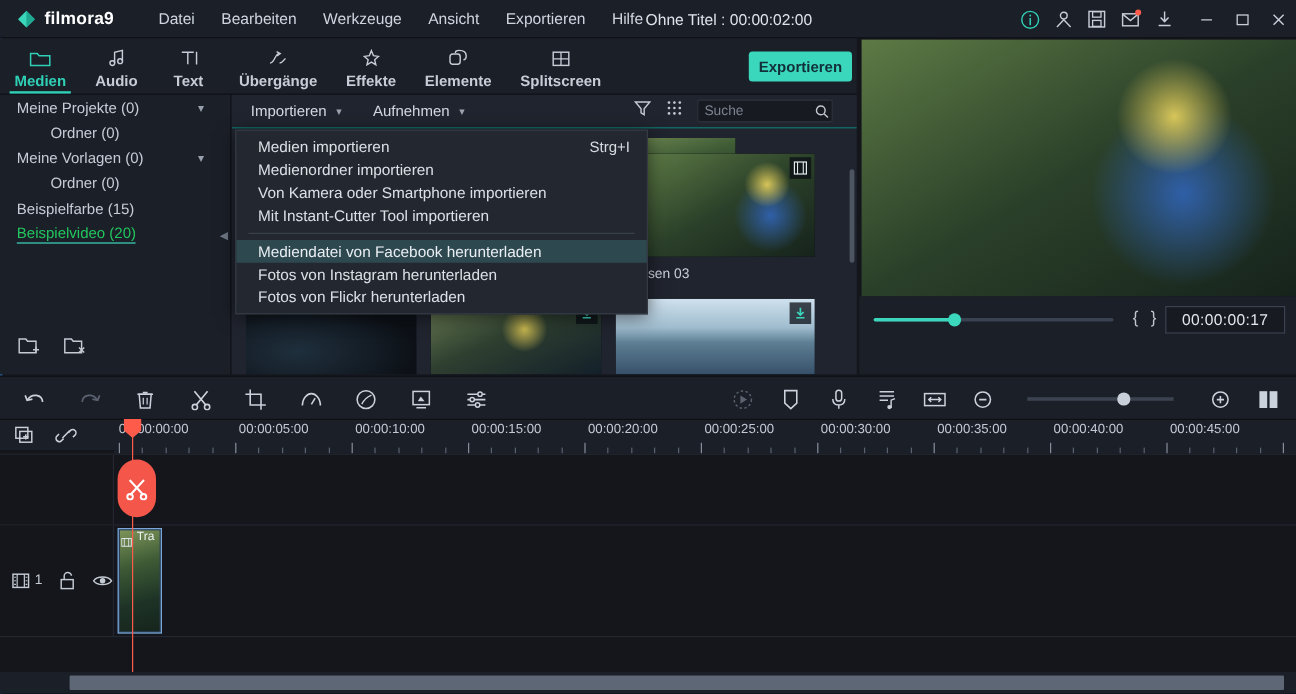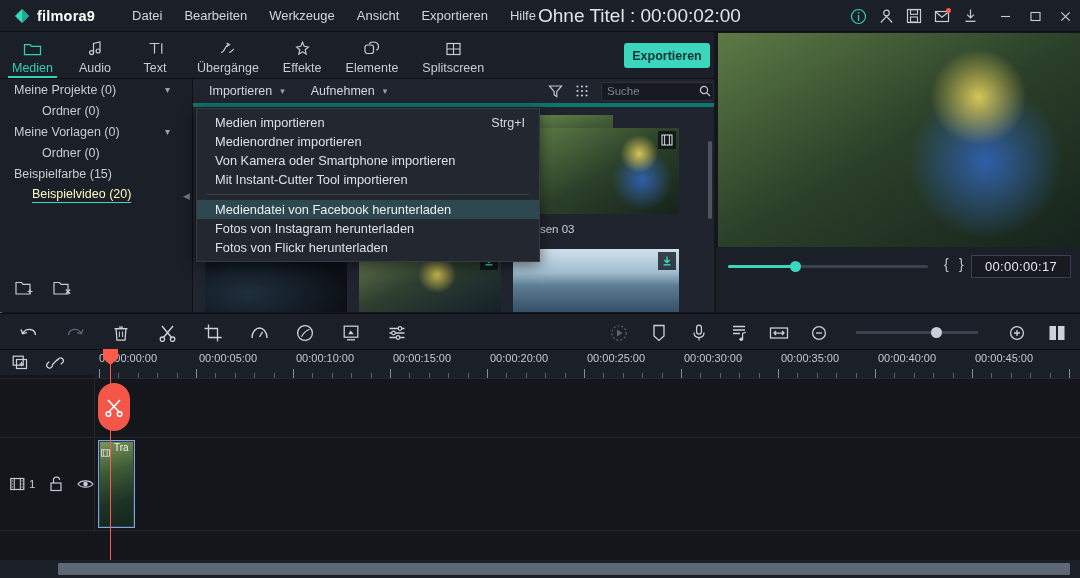--- a/index.html
+++ b/index.html
@@ -22,21 +22,21 @@
   .logo-diamond { width:16px; height:16px; position:relative; }
   .logo-diamond svg { display:block; }
   .logo-text { font-size:14.5px; font-weight:bold; color:#fff; letter-spacing:.2px;}
   .menubar { display:flex; align-items:center; gap:0; margin-left:26px; }
   .menubar .mi {
     font-size:13px; color:#cfd5de; padding:5px 11px; cursor:default;
     white-space:nowrap;
   }
   .doc-title {
     position:absolute; left:538px; top:0; height:32px; display:flex; align-items:center;
-    font-size:19px; color:#dfe4eb;
+    font-size:13px; color:#dfe4eb;
   }
   .tb-icons { position:absolute; right:0; top:0; height:32px; display:flex; align-items:center; gap:0; }
   .tb-ico {
     width:28px; height:32px; display:flex; align-items:center; justify-content:center;
     color:#c7ccd6; position:relative;
   }
   .tb-ico.info { color:#2fd0b6; }
   .tb-ico .dot { position:absolute; width:5px; height:5px; border-radius:50%; background:#ff5b4a; top:8px; right:5px; }
   .win-btns { display:flex; align-items:center; margin-left:6px; }
   .win-btn { width:30px; height:32px; display:flex; align-items:center; justify-content:center; color:#c7ccd6; font-size:13px; }
@@ -46,21 +46,21 @@
     position:absolute; left:0; top:32px; width:714px; height:47px;
     background:#1b1f28; display:flex; align-items:flex-start;
     border-bottom:1px solid #0e1014;
   }
   .tab {
     width:auto; min-width:60px; height:46px; display:flex; flex-direction:column;
     align-items:center; justify-content:center; gap:2px; padding:3px 12px 0 12px; position:relative;
     color:#c7ccd6; cursor:default;
   }
   .tab .ticon { height:20px; display:flex; align-items:center; justify-content:center; }
-  .tab .tlabel { font-size:12.5px; }
+  .tab .tlabel { font-size:12.5px;font-weight:bold; }
   .tab.active .tlabel, .tab.active .ticon { color:#2fd0b6; }
   .tab.active::after {
     content:""; position:absolute; bottom:0; left:8px; right:8px; height:2px; background:#2fd0b6;
   }
   .export-btn {
     position:absolute; left:624px; top:43px; width:86px; height:25px;
     background:#3ad7bd; color:#12303a; border-radius:3px;
     display:flex; align-items:center; justify-content:center;
     font-size:12.5px; font-weight:bold; cursor:default;
   }
@@ -68,38 +68,38 @@
   
   .sidebar {
     position:absolute; left:0; top:79px; width:193px; height:233px;
     background:#1b1f28; border-right:1px solid #0e1014;
   }
   .sb-item {
     display:flex; align-items:center; height:21px; font-size:12.5px; color:#c6ccd6;
     padding-left:14px; position:relative; cursor:default;
   }
   .sb-item.indent { padding-left:42px; }
-  .sb-item.active { color:#fef9c3;margin-left:18px; }
+  .sb-item.active { color:#22c55e; }
   .sb-item.active .sb-label { border-bottom:1px solid #3ad7bd; padding-bottom:1px; }
   .sb-chev { position:absolute; right:22px; color:#98a0ad; font-size:10px; }
   .sb-bottom { position:absolute; left:0; bottom:8px; width:193px; height:32px; display:flex; align-items:center; gap:16px; padding-left:14px; }
   .sb-collapse { position:absolute; right:2px; top:112px; color:#6e7886; font-size:9px; }
 
   
   .mediapanel {
     position:absolute; left:193px; top:79px; width:521px; height:233px;
     background:#20242e; overflow:hidden;
   }
   .media-toolbar {
     position:absolute; left:0; top:0; width:521px; height:28px;
-    background:#20242e; display:flex; align-items:center; border-bottom:4px solid #0f766e;
+    background:#20242e; display:flex; align-items:center; border-bottom:1px solid #0f766e;
   }
   .mt-btn { display:flex; align-items:center; gap:8px; font-size:12.5px; color:#d3d8e0; padding:0 10px 0 16px; cursor:default; }
   .mt-btn .cv { font-size:9px; color:#9aa2ae; }
-  .mt-right { position:absolute; right:0; display:flex; align-items:center; gap:12px; }
+  .mt-right { position:absolute; right:20px; display:flex; align-items:flex-start; gap:12px; }
   .mt-ico { color:#c2c8d2; display:flex; align-items:center; }
   .searchbox {
     width:113px; height:19px; background:#171a21; border:1px solid #2c323d;
     display:flex; align-items:center; padding:0 5px; gap:4px; border-radius:2px;
   }
   .searchbox input {
     background:transparent; border:none; outline:none; color:#c5cbd5;
     font-size:11.5px; width:88px; font-family:"Liberation Sans", sans-serif;
   }
   .searchbox input::placeholder { color:#7b838f; }

